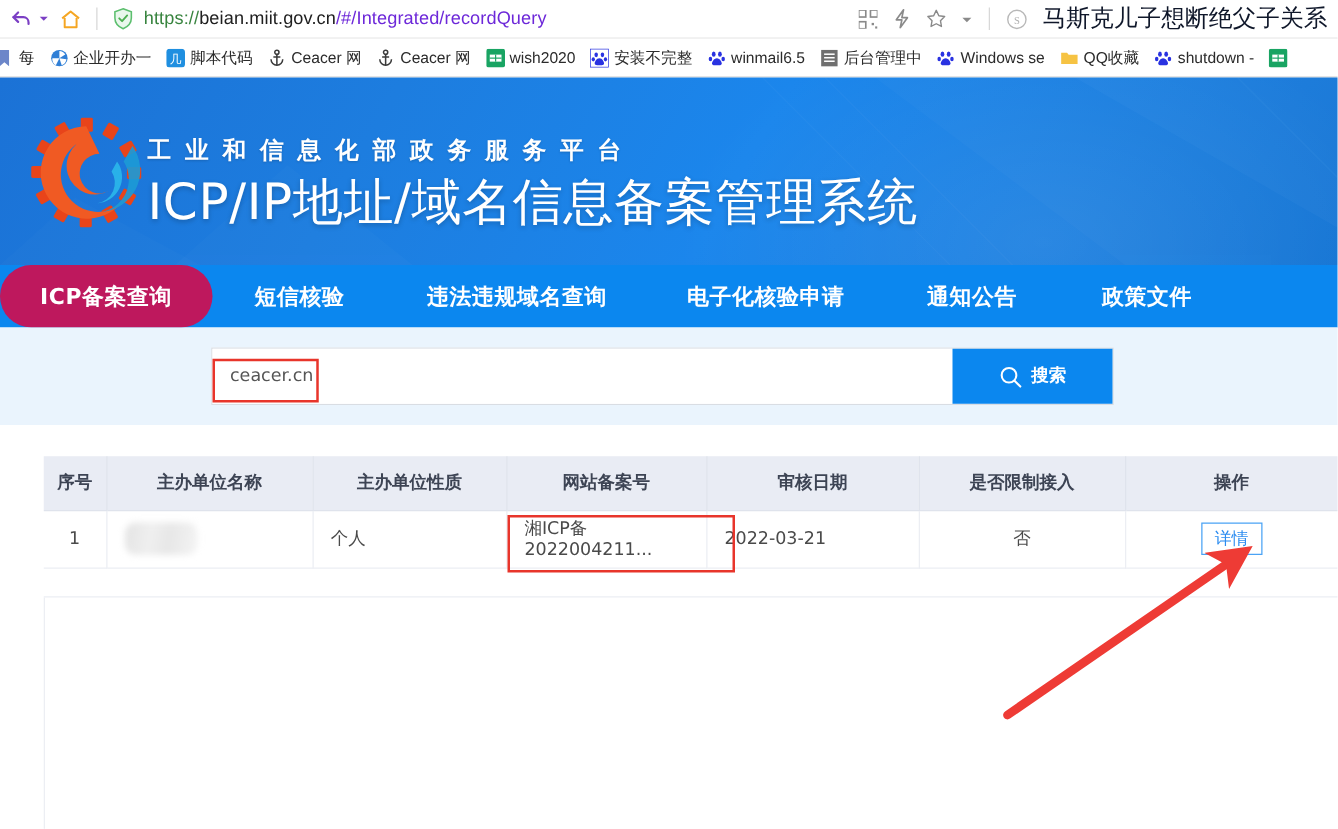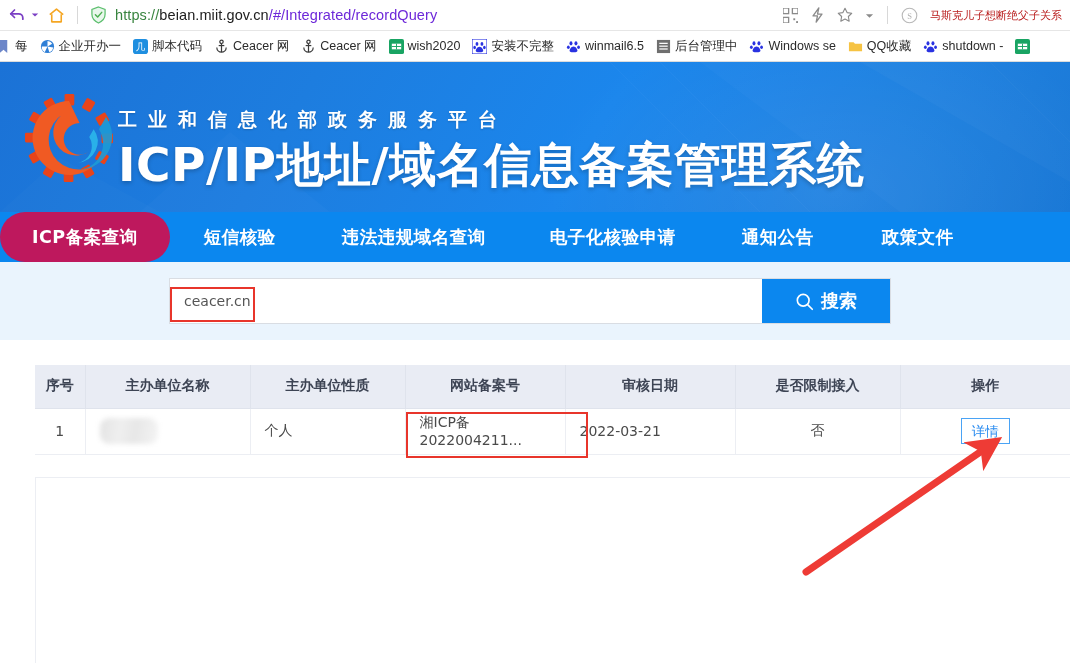--- a/index.html
+++ b/index.html
@@ -23,21 +23,21 @@
   #shield-icon { width: 22px; height: 26px; margin-left: 2px; }
   #url-text {
     flex: 1; font-size: 14.5px; color: #3c3c3c; letter-spacing: .1px;
     white-space: nowrap; overflow: hidden; padding-left: 6px;
   }
   #url-text .u-scheme { color: #38843f; }
   #url-text .u-host { color: #202020; }
   #url-text .u-path { color: #6d28d9; }
   .tb-right { display: flex; align-items: center; padding-right: 8px; }
   .tb-right .tb-icon { margin: 0 6px; }
-  #toolbar-news-title { font-size: 11px; color: #b91c1c; white-space: nowrap; margin-left: 6px; }
+  #toolbar-news-title { font-size: 19px; color: #0f172a; white-space: nowrap; margin-left: 6px; }
 
   
   #bookmarks-bar {
     position: absolute; left: 0; top: 31px; width: 1070px; height: 31px;
     background: #fff; display: flex; align-items: center;
     border-bottom: 1px solid #dcdcdc; overflow: hidden;
   }
   .bookmark {
     display: flex; align-items: center; gap: 4px; padding: 0 6px;
     font-size: 12.5px; color: #2b2b2b; white-space: nowrap; height: 24px;
@@ -56,21 +56,21 @@
   #banner-deco { position:absolute; inset:0; opacity:.5; }
   #site-logo { position: absolute; left: 20px; top: 32px; width: 98px; height: 88px; }
   #banner-subtitle {
     position: absolute; left: 118px; top: 45px;
     font-size: 19px; color: #ffffff; letter-spacing: 11px; font-weight: 600;
     text-shadow: 0 1px 2px rgba(0,0,0,.18);
     font-family: "DejaVu Sans", "Liberation Sans", sans-serif;
   }
   #banner-title {
     position: absolute; left: 118px; top: 72px;
-    font-size: 47px; color: #ffffff; font-weight: 700; letter-spacing: .5px;
+    font-size: 40px; color: #ffffff; font-weight: 400; letter-spacing: .5px;
     text-shadow: 0 2px 4px rgba(0,0,0,.22);
     font-family: "DejaVu Sans", "Liberation Sans", sans-serif;
   }
 
   
   #main-nav {
     position: absolute; left: 0; top: 212px; width: 1070px; height: 50px;
     background: #0b87ef; display: flex; align-items: stretch;
   }
   .nav-item {
@@ -91,21 +91,21 @@
     display: flex; background: #fff; border: 1px solid #d9dde3;
   }
   #search-input {
     flex: 1; border: 0; outline: none; height: 100%;
     padding-left: 14px; font-size: 14px; color: #555;
     font-family: "DejaVu Sans", "Liberation Sans", sans-serif;
   }
   #search-button {
     width: 128px; background: #0b87ef; border: 0; color: #fff; cursor: pointer;
     display: flex; align-items: center; justify-content: center; gap: 7px;
-    font-size: 18px; font-weight: 600;
+    font-size: 14px; font-weight: 600;
     font-family: "DejaVu Sans", "Liberation Sans", sans-serif;
   }
 
   
   #results-area {
     position: absolute; left: 0; top: 340px; width: 1070px; height: 323px;
     background: #ffffff;
     border-radius: 32px;
   }
   #results-table {

